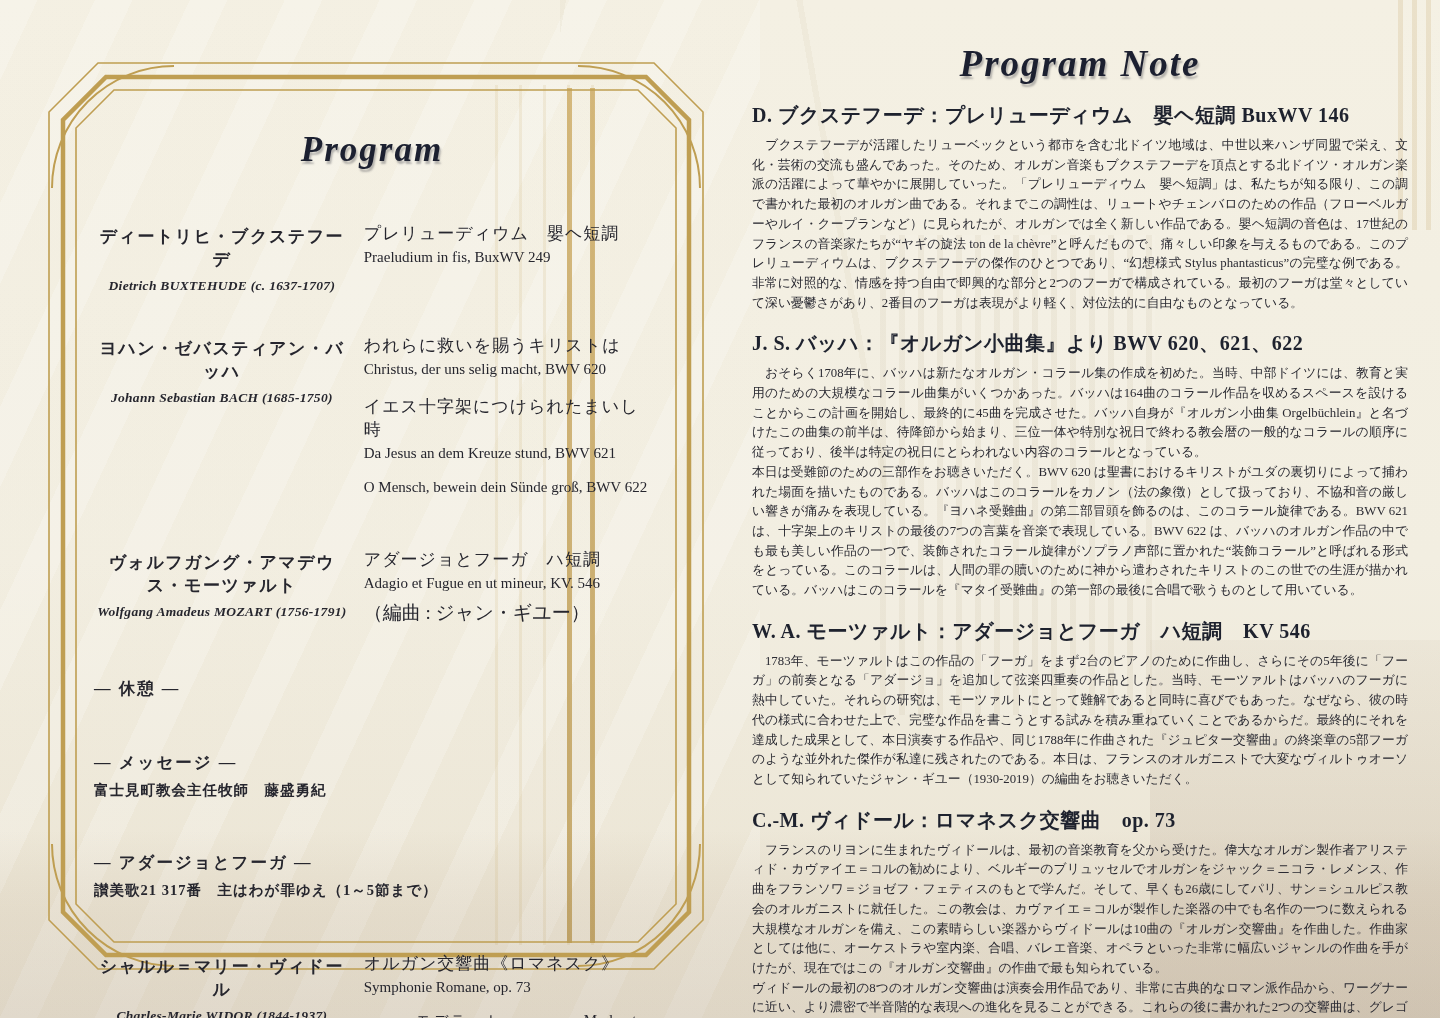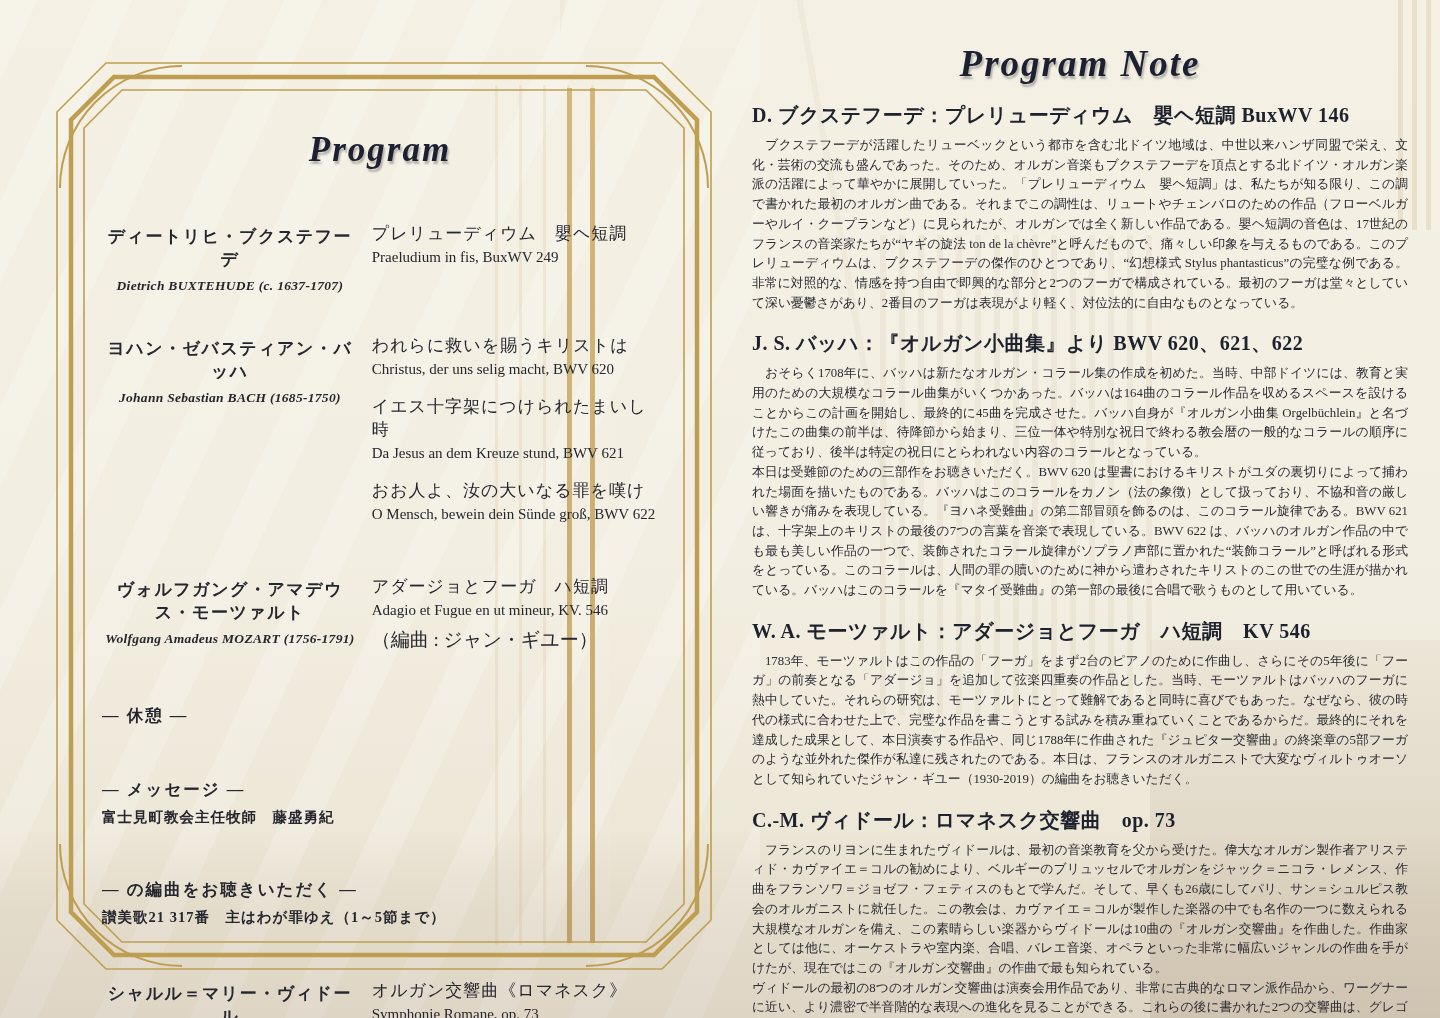--- a/index.html
+++ b/index.html
@@ -29,21 +29,21 @@
     opacity:.55;}
   .bg-right-edge{left:1398px;top:0;width:42px;height:230px;
     background:repeating-linear-gradient(90deg,rgba(186,150,80,.35) 0 5px,rgba(255,255,255,.1) 5px 14px);
     opacity:.5;}
   .bg-floor{left:0;top:830px;width:1440px;height:188px;
     background:linear-gradient(180deg,rgba(146,118,88,0) 0%,rgba(146,118,88,.10) 45%,rgba(120,95,70,.14) 100%);}
   .bg-floor-right{left:1150px;top:640px;width:290px;height:378px;
     background:linear-gradient(180deg,rgba(150,120,90,.05),rgba(130,100,75,.16));}
   
   .page{position:absolute;top:0;height:980px;}
-  .page-left{left:16px;width:720px;}
+  .page-left{left:8px;width:720px;}
   .page-right{left:720px;width:720px;}
   .frame-svg{position:absolute;left:36px;top:58px;}
   .left-content{position:absolute;left:86px;top:92px;width:556px;}
   .script-title{
     font-style:italic;font-weight:bold;text-align:center;
     color:#1c2030;letter-spacing:2px;
     text-shadow:1.5px 2.5px 2px rgba(60,60,70,.35);
     margin:0;
   }
   .title-left{font-size:35px;margin-top:38px;}
@@ -133,21 +133,20 @@
             <div class="col-b">
               <div class="piece">
                 <div class="piece-ja">われらに救いを賜うキリストは</div>
                 <div class="piece-en">Christus, der uns selig macht, BWV 620</div>
               </div>
               <div class="piece">
                 <div class="piece-ja">イエス十字架につけられたまいし時</div>
                 <div class="piece-en">Da Jesus an dem Kreuze stund, BWV 621</div>
               </div>
               <div class="piece">
-                <div class="piece-ja">おお人よ、汝の大いなる罪を嘆け</div>
                 <div class="piece-en">O Mensch, bewein dein Sünde groß, BWV 622</div>
               </div>
             </div>
           </div>
           <div class="gap-l"></div>
           <div class="prog-row">
             <div class="col-a">
               <div class="composer-ja">ヴォルフガング・アマデウス・モーツァルト</div>
               <div class="composer-en">Wolfgang Amadeus MOZART (1756-1791)</div>
             </div>
@@ -163,21 +162,21 @@
           <div class="center-block">
             <div class="center-heading">― 休憩 ―</div>
           </div>
           <div class="gap-l"></div>
           <div class="center-block">
             <div class="center-heading">― メッセージ ―</div>
             <div class="center-sub">富士見町教会主任牧師　藤盛勇紀</div>
           </div>
           <div class="gap-l"></div>
           <div class="center-block">
-            <div class="center-heading">― の編曲をお聴きいただく ―</div>
+            <div class="center-heading">― アダージョとフーガ ―</div>
             <div class="center-sub">讃美歌21 317番　主はわが罪ゆえ（1～5節まで）</div>
           </div>
           <div class="gap-l"></div>
           <div class="prog-row">
             <div class="col-a">
               <div class="composer-ja">シャルル＝マリー・ヴィドール</div>
               <div class="composer-en">Charles-Marie WIDOR (1844-1937)</div>
             </div>
             <div class="col-b">
               <div class="piece">

